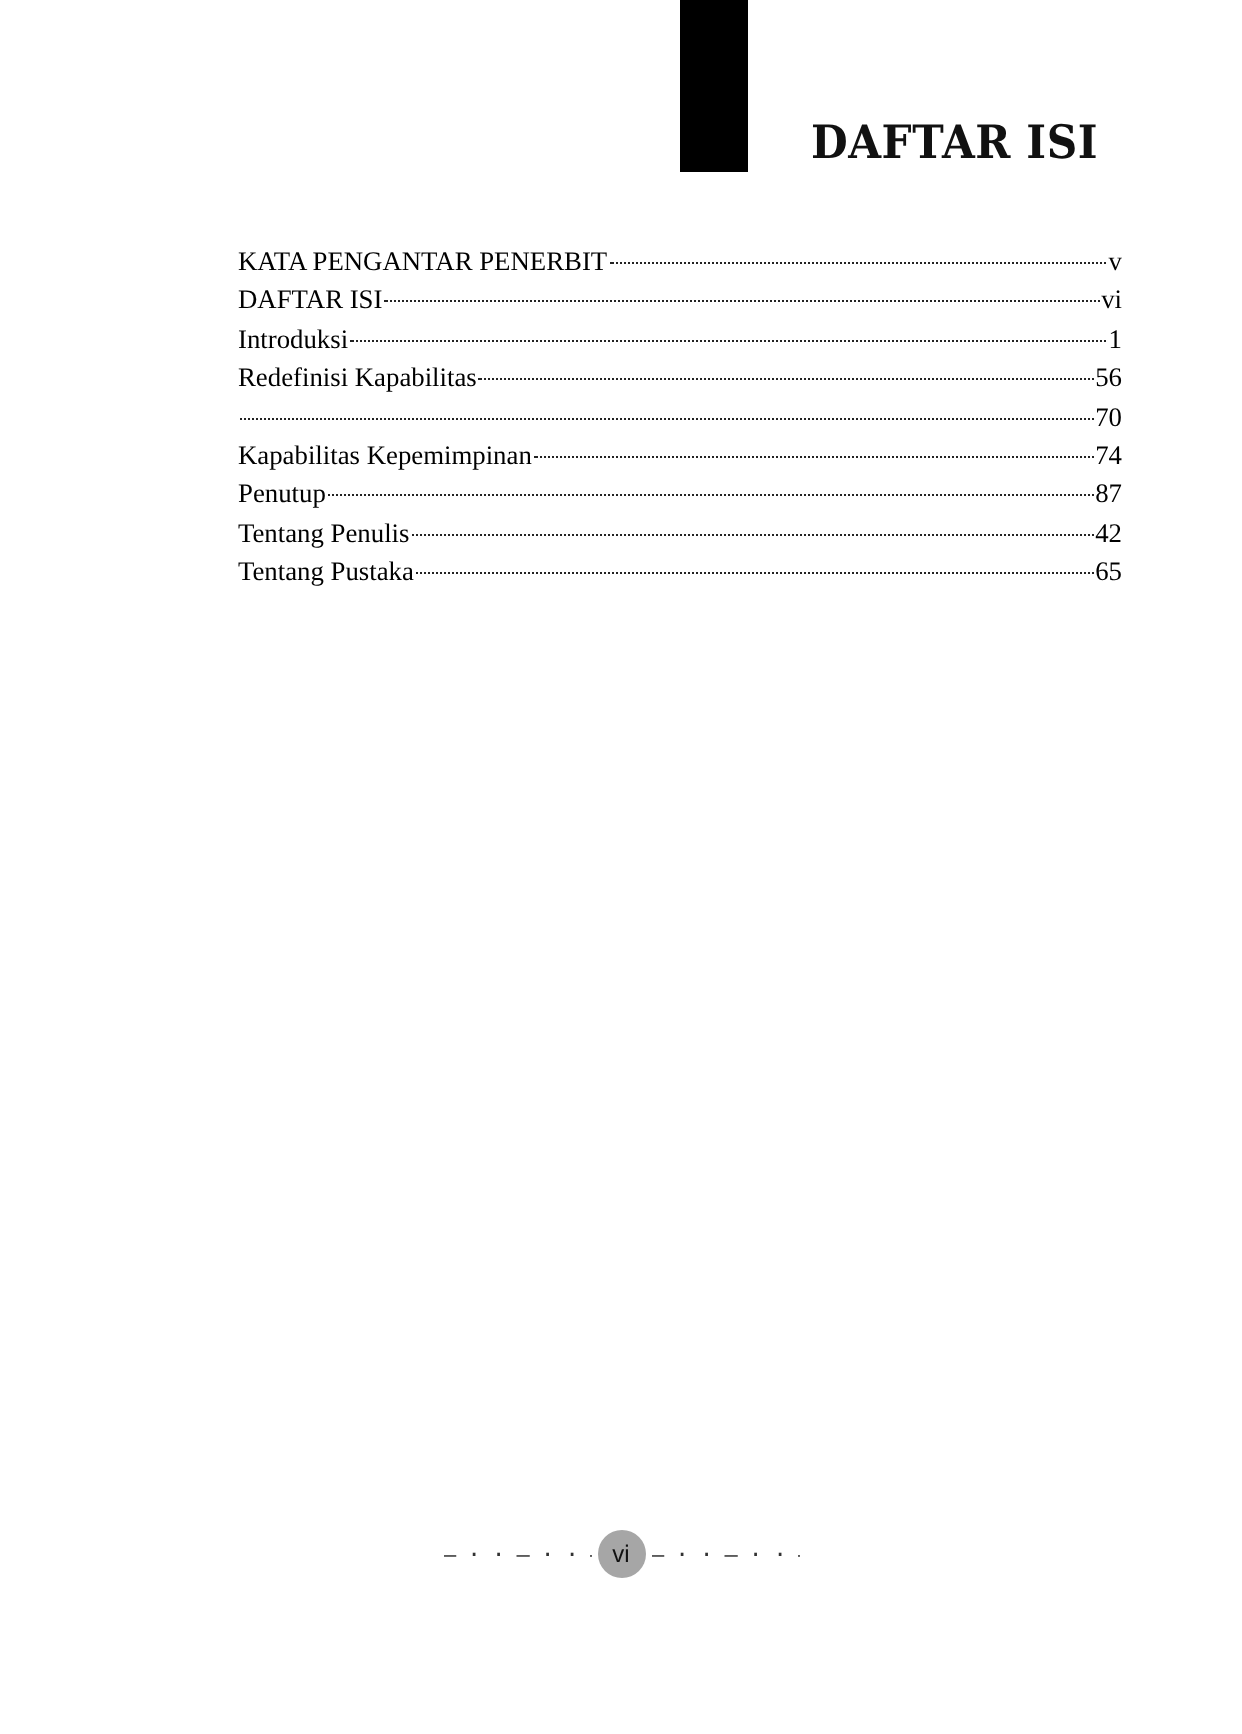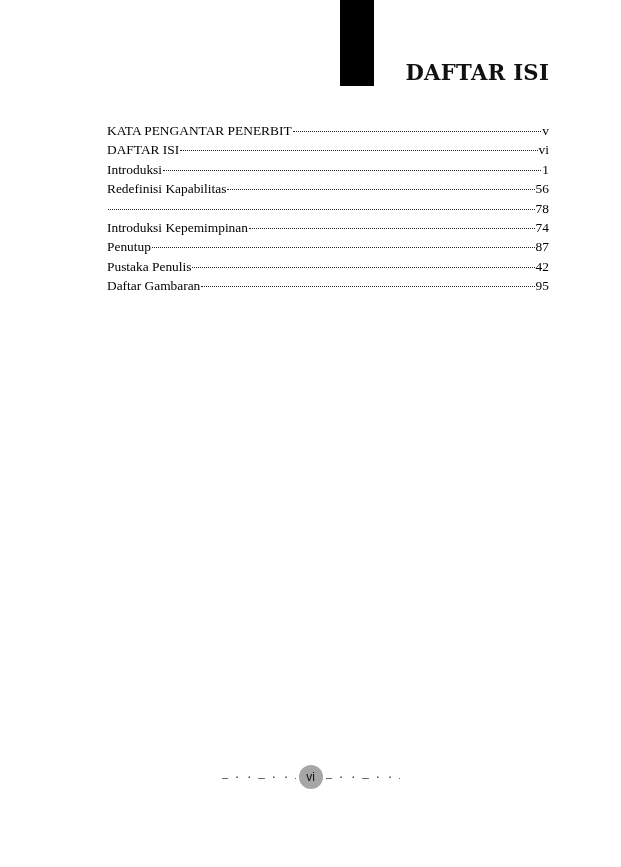--- a/index.html
+++ b/index.html
@@ -10,21 +10,21 @@
   .black-bar {
     position: absolute; left: 340px; top: 0; width: 34px; height: 86px; background: #000;
   }
   .title {
     position: absolute; right: 72px; top: 58px;
     font-family: "DejaVu Serif", serif; font-weight: bold; font-size: 23px;
     letter-spacing: 0.3px; transform: scaleX(0.92); transform-origin: right center;
     color: #111;
   }
   .toc {
-    position: absolute; left: 107px; top: 121px; width: 442px;
+    position: absolute; left: 119px; top: 121px; width: 442px;
     font-size: 13.4px; line-height: 19.4px;
   }
   .toc-row { display: flex; align-items: baseline; white-space: nowrap; }
   .toc-label { flex: 0 0 auto; }
   .toc-dots {
     flex: 1 1 auto; overflow: hidden; margin: 0 1px;
     border-bottom: 1.3px dotted #222; height: 0; transform: translateY(-3px);
   }
   .toc-page { flex: 0 0 auto; }
   .footer {
@@ -64,41 +64,41 @@
     <span class="toc-dots"></span>
     <span class="toc-page">1</span>
   </div>
   <div class="toc-row">
     <span class="toc-label">Redefinisi Kapabilitas</span>
     <span class="toc-dots"></span>
     <span class="toc-page">56</span>
   </div>
   <div class="toc-row">
     <span class="toc-dots"></span>
-    <span class="toc-page">78</span>
+    <span class="toc-page">70</span>
   </div>
   <div class="toc-row">
-    <span class="toc-label">Introduksi Kepemimpinan</span>
+    <span class="toc-label">Kapabilitas Kepemimpinan</span>
     <span class="toc-dots"></span>
     <span class="toc-page">74</span>
   </div>
   <div class="toc-row">
     <span class="toc-label">Penutup</span>
     <span class="toc-dots"></span>
     <span class="toc-page">87</span>
   </div>
   <div class="toc-row">
-    <span class="toc-label">Pustaka Penulis</span>
+    <span class="toc-label">Tentang Penulis</span>
     <span class="toc-dots"></span>
     <span class="toc-page">42</span>
   </div>
   <div class="toc-row">
-    <span class="toc-label">Daftar Gambaran</span>
+    <span class="toc-label">Tentang Pustaka</span>
     <span class="toc-dots"></span>
-    <span class="toc-page">95</span>
+    <span class="toc-page">65</span>
   </div>
 </div>
 
 <div class="footer">
   <span class="deco left">— · · — · · — · ·</span>
   <span class="page-badge">vi</span>
   <span class="deco right">— · · — · · — · · ·</span>
 </div>
 
 </body></html>

